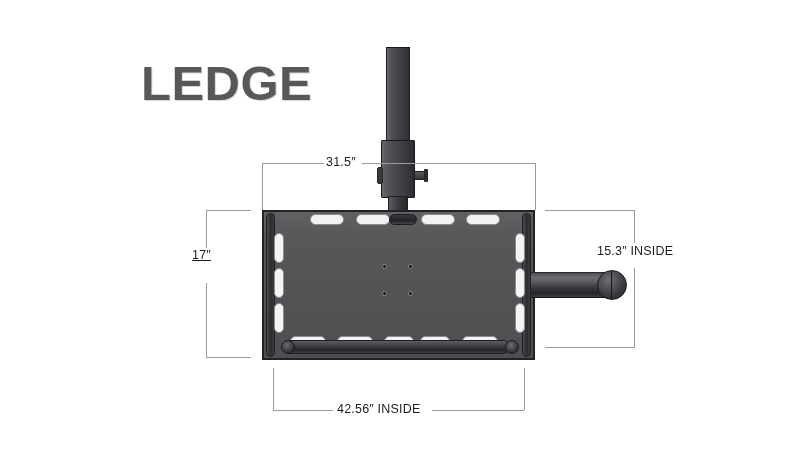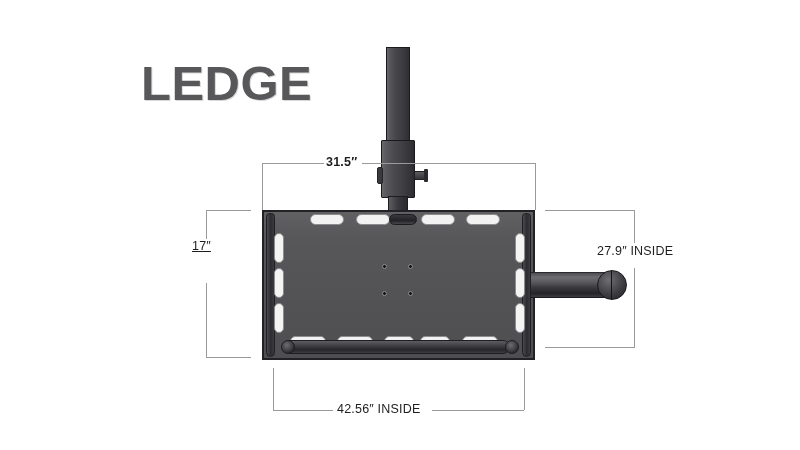--- a/index.html
+++ b/index.html
@@ -273,33 +273,33 @@
 
     <div class="handle"></div>
     <div class="handle-cap"></div>
     <div class="handle-cap-line"></div>
   </div>
 
   <div class="dim-line-v" style="left:262px; top:163px; height:47px;"></div>
   <div class="dim-line-v" style="left:535px; top:163px; height:47px;"></div>
   <div class="dim-line-h" style="left:262px; top:163px; width:62px;"></div>
   <div class="dim-line-h" style="left:362px; top:163px; width:173px;"></div>
-  <div class="dim-text" style="left:326px; top:155px;font-weight:bold;">31.5″</div>
+  <div class="dim-text" style="left:326px; top:155px;">31.5″</div>
 
   <div class="dim-line-h" style="left:206px; top:210px; width:45px;"></div>
   <div class="dim-line-h" style="left:206px; top:357px; width:45px;"></div>
   <div class="dim-line-v" style="left:206px; top:210px; height:43px;"></div>
   <div class="dim-line-v" style="left:206px; top:283px; height:74px;"></div>
-  <div class="dim-text" style="left:192px; top:239px;text-decoration:underline;">17″</div>
+  <div class="dim-text" style="left:192px; top:248px;text-decoration:underline;">17″</div>
 
   <div class="dim-line-h" style="left:545px; top:210px; width:90px;"></div>
   <div class="dim-line-h" style="left:545px; top:347px; width:90px;"></div>
   <div class="dim-line-v" style="left:634px; top:210px; height:33px;"></div>
   <div class="dim-line-v" style="left:634px; top:268px; height:79px;"></div>
-  <div class="dim-text" style="left:597px; top:244px;">27.9″ INSIDE</div>
+  <div class="dim-text" style="left:597px; top:244px;">15.3″ INSIDE</div>
 
   <div class="dim-line-v" style="left:273px; top:368px; height:42px;"></div>
   <div class="dim-line-v" style="left:524px; top:368px; height:42px;"></div>
   <div class="dim-line-h" style="left:273px; top:410px; width:60px;"></div>
   <div class="dim-line-h" style="left:432px; top:410px; width:92px;"></div>
   <div class="dim-text" style="left:337px; top:402px;">42.56″ INSIDE</div>
 
 </div>
 
 </body></html>

